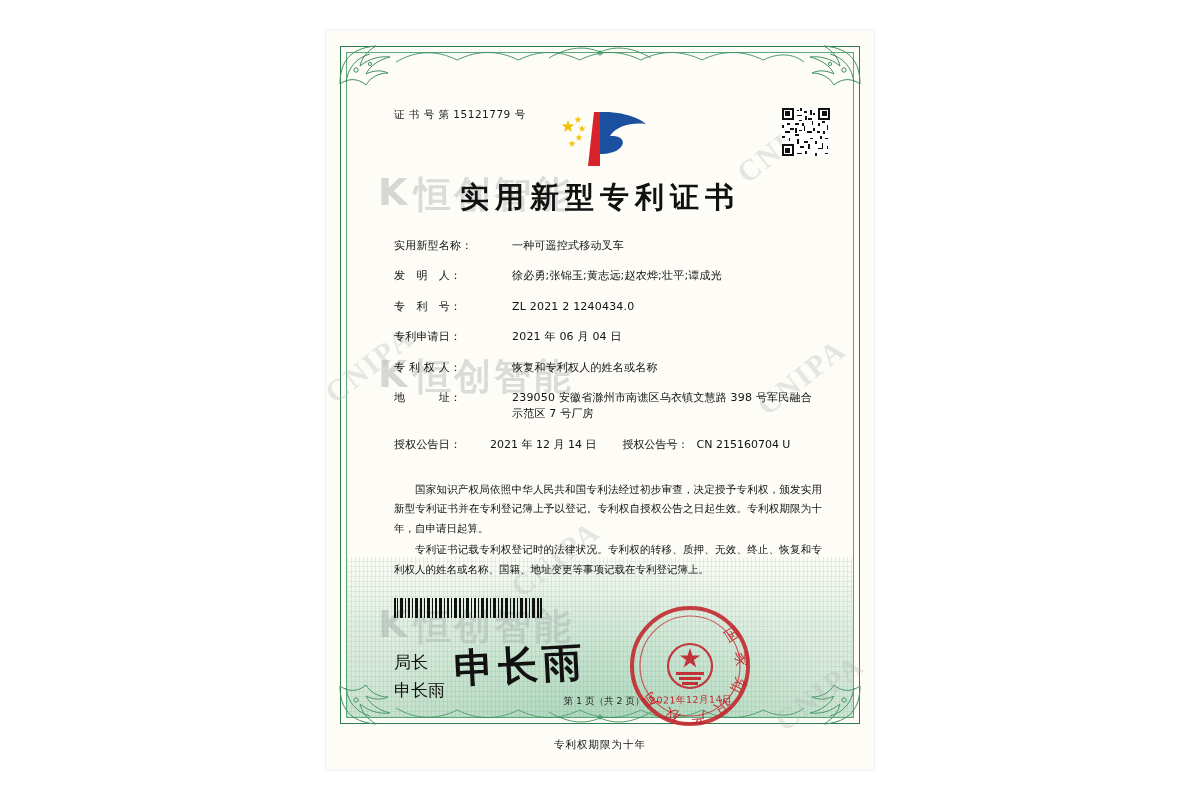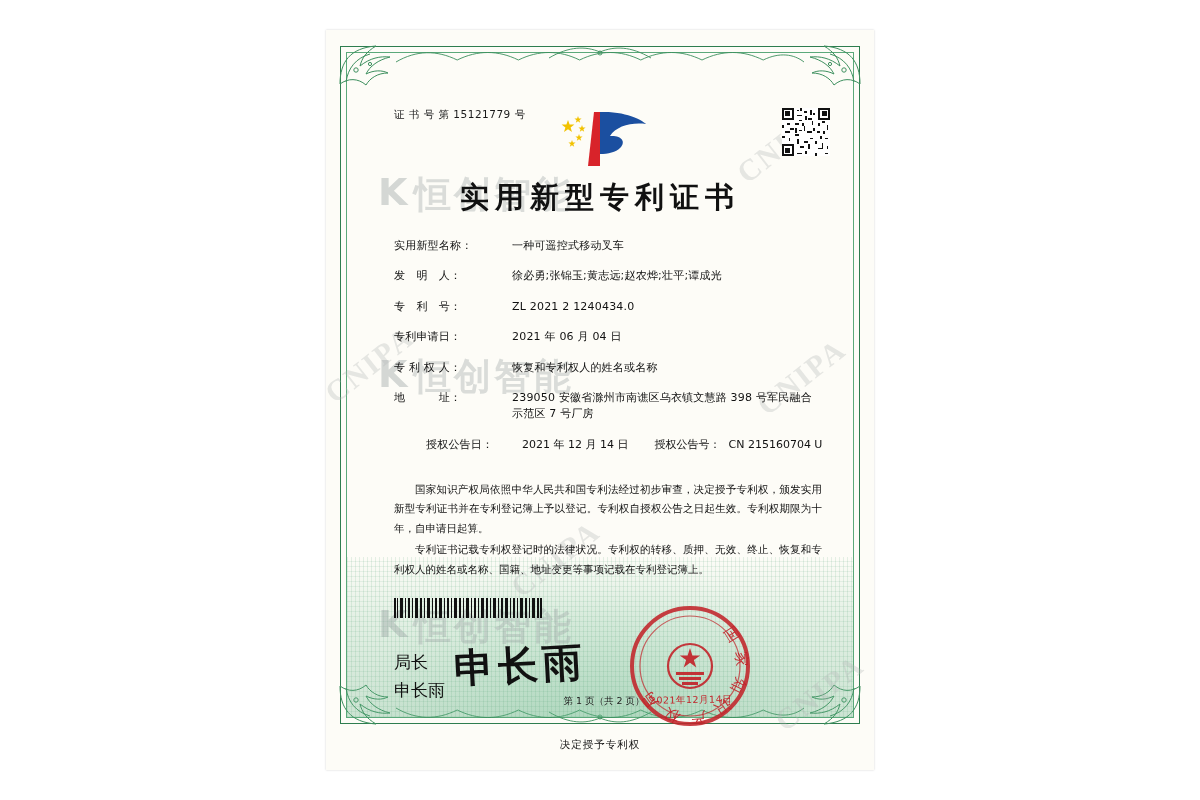--- a/index.html
+++ b/index.html
@@ -106,21 +106,21 @@
     font-family:"DejaVu Sans", sans-serif;
     line-height:1.45;
   }
   .row .lbl{
     flex:0 0 auto;width:96px;
     letter-spacing:.2px;
   }
   .row .val{flex:1 1 auto;letter-spacing:.2px;}
   .row .val.indent{padding-left:22px;}
 
-  .row-dual{display:flex;align-items:flex-start;margin-left:32px;}
+  .row-dual{display:flex;align-items:flex-start;}
   .row-dual .half2{margin-left:26px;display:flex;}
   .row-dual .half2 .lbl2{margin-right:8px;}
 
   .para{
     position:absolute;left:68px;right:52px;top:450px;
     font-family:"DejaVu Sans", sans-serif;
     font-size:10.5px;line-height:1.85;color:#111;text-align:justify;
   }
   .para p{margin:0 0 2px 0;text-indent:2em;}
 
@@ -433,14 +433,14 @@
           <rect x="53" y="75" width="22" height="3"></rect>
           <rect x="56" y="80" width="16" height="3"></rect>
         </g>
       </svg>
     </div>
     <div class="seal-date">2021年12月14日</div>
 
     <div class="page-no">第 1 页（共 2 页）</div>
   </div>
 
-  <div class="footnote">决定授予专利权</div>
+  <div class="footnote">专利权期限为十年</div>
 </div>
 
 </body></html>

